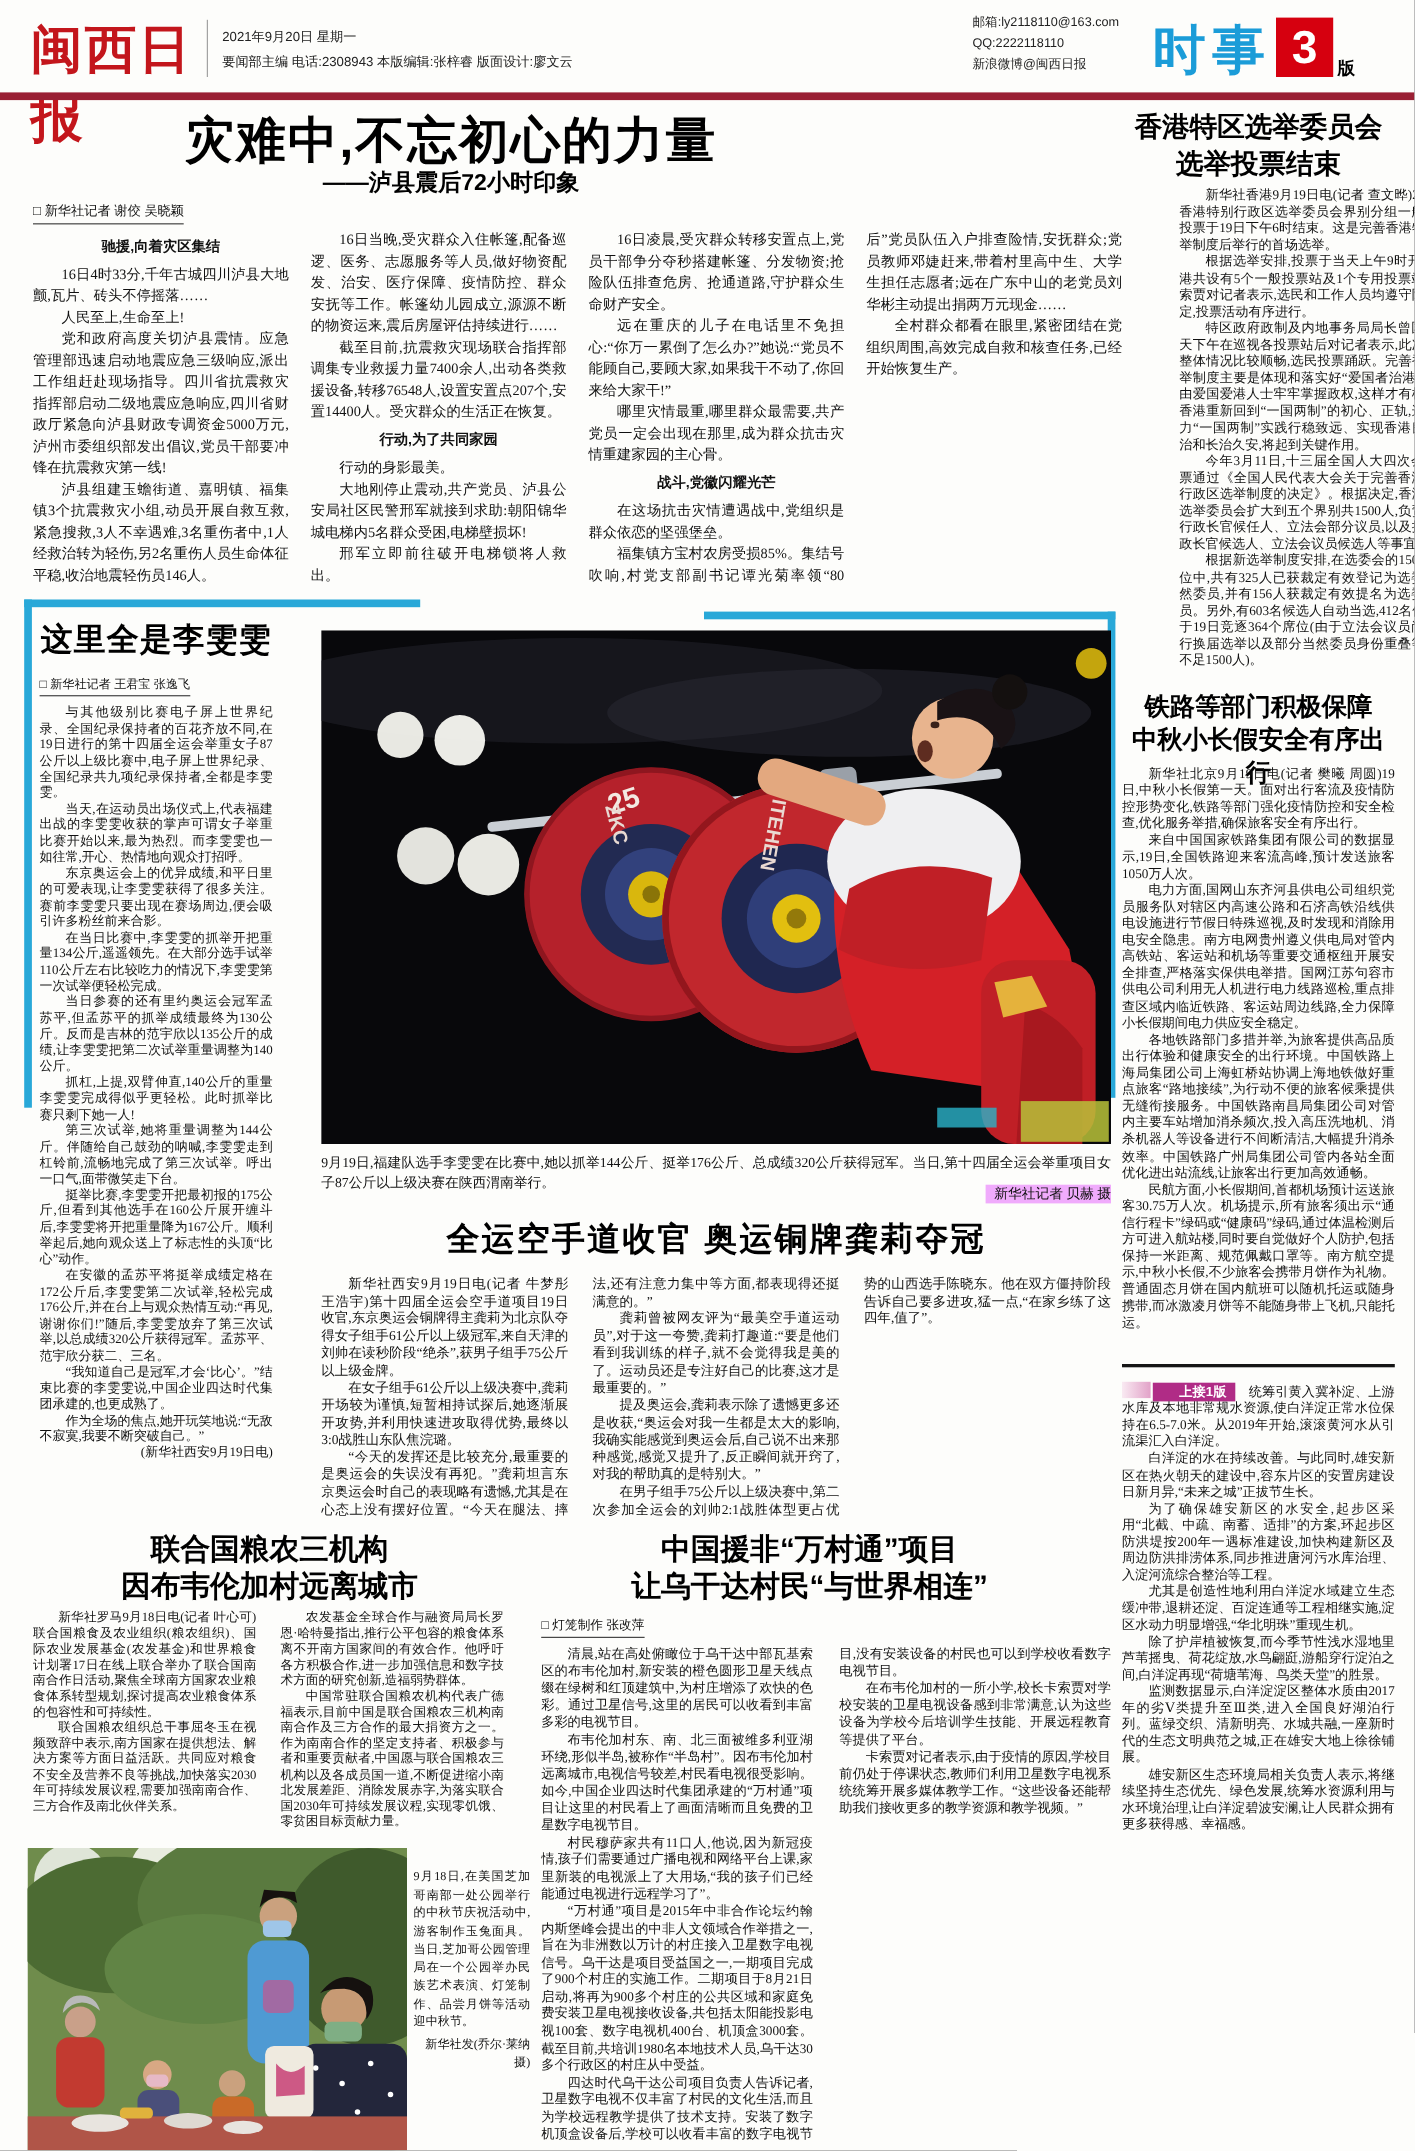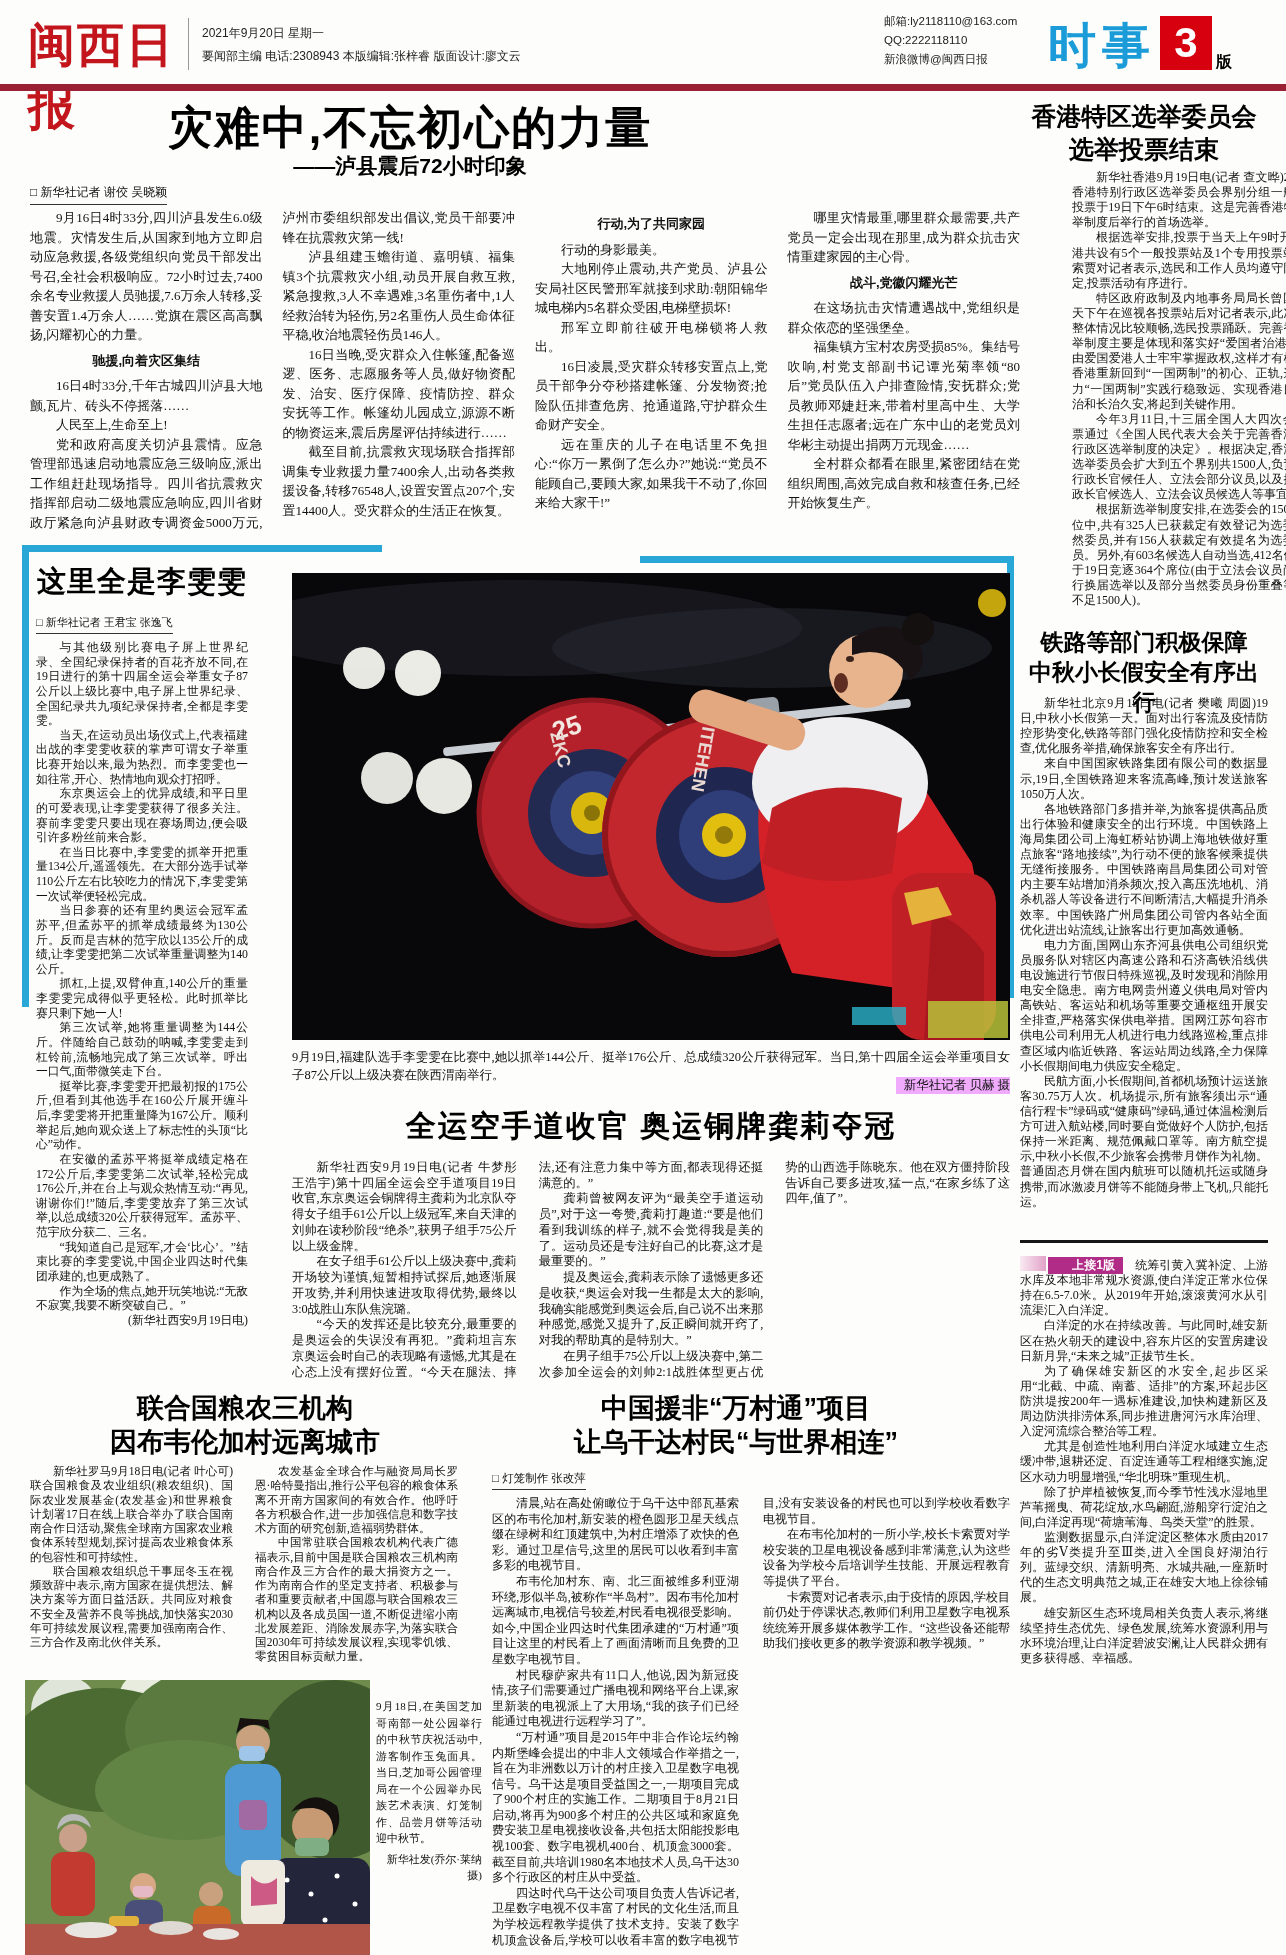--- a/index.html
+++ b/index.html
@@ -58,21 +58,20 @@
   <div class="abs page-box" style="left:1160px;top:16px;width:52px;height:54px;font-size:42px;line-height:54px;">3</div>
   <div class="abs page-char" style="left:1216px;top:52px;">版</div>
   <div class="abs top-rule" style="left:0;top:84px;width:1286px;height:7px;"></div>
 
   <div class="abs hd center" style="left:30px;top:98px;width:760px;font-size:45px;letter-spacing:2px;">灾难中,不忘初心的力量</div>
   <div class="abs hd center" style="left:30px;top:152px;width:760px;font-size:21px;font-weight:700;">——泸县震后72小时印象</div>
   <div class="abs" style="left:30px;top:182px;width:990px;">
     <span class="byline">□ 新华社记者 谢佼 吴晓颖</span>
   </div>
   <div class="abs body-txt" style="left:30px;top:208px;width:990px;height:326px;column-count:4;column-gap:20px;font-size:13px;line-height:1.5;">
-      <p class="pt-p">9月16日4时33分,四川泸县发生6.0级地震。灾情发生后,从国家到地方立即启动应急救援,各级党组织向党员干部发出号召,全社会积极响应。72小时过去,7400余名专业救援人员驰援,7.6万余人转移,妥善安置1.4万余人……党旗在震区高高飘扬,闪耀初心的力量。</p>
       <p class="pt-sub">驰援,向着灾区集结</p>
       <p class="pt-p">16日4时33分,千年古城四川泸县大地颤,瓦片、砖头不停摇落……</p>
       <p class="pt-p">人民至上,生命至上!</p>
       <p class="pt-p">党和政府高度关切泸县震情。应急管理部迅速启动地震应急三级响应,派出工作组赶赴现场指导。四川省抗震救灾指挥部启动二级地震应急响应,四川省财政厅紧急向泸县财政专调资金5000万元,泸州市委组织部发出倡议,党员干部要冲锋在抗震救灾第一线!</p>
       <p class="pt-p">泸县组建玉蟾街道、嘉明镇、福集镇3个抗震救灾小组,动员开展自救互救,紧急搜救,3人不幸遇难,3名重伤者中,1人经救治转为轻伤,另2名重伤人员生命体征平稳,收治地震轻伤员146人。</p>
       <p class="pt-p">16日当晚,受灾群众入住帐篷,配备巡逻、医务、志愿服务等人员,做好物资配发、治安、医疗保障、疫情防控、群众安抚等工作。帐篷幼儿园成立,源源不断的物资运来,震后房屋评估持续进行……</p>
       <p class="pt-p">截至目前,抗震救灾现场联合指挥部调集专业救援力量7400余人,出动各类救援设备,转移76548人,设置安置点207个,安置14400人。受灾群众的生活正在恢复。</p>
       <p class="pt-sub">行动,为了共同家园</p>
       <p class="pt-p">行动的身影最美。</p>
       <p class="pt-p">大地刚停止震动,共产党员、泸县公安局社区民警邢军就接到求助:朝阳锦华城电梯内5名群众受困,电梯壁损坏!</p>
@@ -98,22 +97,22 @@
       <p class="pt-p">根据新选举制度安排,在选委会的1500个席位中,共有325人已获裁定有效登记为选委会当然委员,并有156人获裁定有效提名为选委会委员。另外,有603名候选人自动当选,412名候选人于19日竞逐364个席位(由于立法会议员尚未举行换届选举以及部分当然委员身份重叠等原因不足1500人)。</p>
     </div>
 
   <div class="abs hd center" style="left:1020px;top:628px;width:248px;font-size:23px;line-height:1.3;">
     <div>铁路等部门积极保障</div>
     <div>中秋小长假安全有序出行</div>
   </div>
   <div class="abs body-txt" style="left:1020px;top:696px;width:248px;height:534px;font-size:12px;line-height:1.26;">
       <p class="pt-p">新华社北京9月19日电(记者 樊曦 周圆)19日,中秋小长假第一天。面对出行客流及疫情防控形势变化,铁路等部门强化疫情防控和安全检查,优化服务举措,确保旅客安全有序出行。</p>
       <p class="pt-p">来自中国国家铁路集团有限公司的数据显示,19日,全国铁路迎来客流高峰,预计发送旅客1050万人次。</p>
+      <p class="pt-p">电力方面,国网山东齐河县供电公司组织党员服务队对辖区内高速公路和石济高铁沿线供电设施进行节假日特殊巡视,及时发现和消除用电安全隐患。南方电网贵州遵义供电局对管内高铁站、客运站和机场等重要交通枢纽开展安全排查,严格落实保供电举措。国网江苏句容市供电公司利用无人机进行电力线路巡检,重点排查区域内临近铁路、客运站周边线路,全力保障小长假期间电力供应安全稳定。</p>
       <p class="pt-p">各地铁路部门多措并举,为旅客提供高品质出行体验和健康安全的出行环境。中国铁路上海局集团公司上海虹桥站协调上海地铁做好重点旅客“路地接续”,为行动不便的旅客候乘提供无缝衔接服务。中国铁路南昌局集团公司对管内主要车站增加消杀频次,投入高压洗地机、消杀机器人等设备进行不间断清洁,大幅提升消杀效率。中国铁路广州局集团公司管内各站全面优化进出站流线,让旅客出行更加高效通畅。</p>
-      <p class="pt-p">电力方面,国网山东齐河县供电公司组织党员服务队对辖区内高速公路和石济高铁沿线供电设施进行节假日特殊巡视,及时发现和消除用电安全隐患。南方电网贵州遵义供电局对管内高铁站、客运站和机场等重要交通枢纽开展安全排查,严格落实保供电举措。国网江苏句容市供电公司利用无人机进行电力线路巡检,重点排查区域内临近铁路、客运站周边线路,全力保障小长假期间电力供应安全稳定。</p>
       <p class="pt-p">民航方面,小长假期间,首都机场预计运送旅客30.75万人次。机场提示,所有旅客须出示“通信行程卡”绿码或“健康码”绿码,通过体温检测后方可进入航站楼,同时要自觉做好个人防护,包括保持一米距离、规范佩戴口罩等。南方航空提示,中秋小长假,不少旅客会携带月饼作为礼物。普通固态月饼在国内航班可以随机托运或随身携带,而冰激凌月饼等不能随身带上飞机,只能托运。</p>
     </div>
 
   <div class="abs black-divider" style="left:1020px;top:1240px;width:248px;height:3px;"></div>
 
   <div class="abs body-txt" style="left:1020px;top:1256px;width:248px;height:696px;font-size:12px;line-height:1.26;">
       <p class="pt-p no-indent"><span class="badge-stub"></span><span class="badge">上接1版</span>　统筹引黄入冀补淀、上游水库及本地非常规水资源,使白洋淀正常水位保持在6.5-7.0米。从2019年开始,滚滚黄河水从引流渠汇入白洋淀。</p>
       <p class="pt-p">白洋淀的水在持续改善。与此同时,雄安新区在热火朝天的建设中,容东片区的安置房建设日新月异,“未来之城”正拔节生长。</p>
       <p class="pt-p">为了确保雄安新区的水安全,起步区采用“北截、中疏、南蓄、适排”的方案,环起步区防洪堤按200年一遇标准建设,加快构建新区及周边防洪排涝体系,同步推进唐河污水库治理、入淀河流综合整治等工程。</p>
       <p class="pt-p">尤其是创造性地利用白洋淀水域建立生态缓冲带,退耕还淀、百淀连通等工程相继实施,淀区水动力明显增强,“华北明珠”重现生机。</p>

